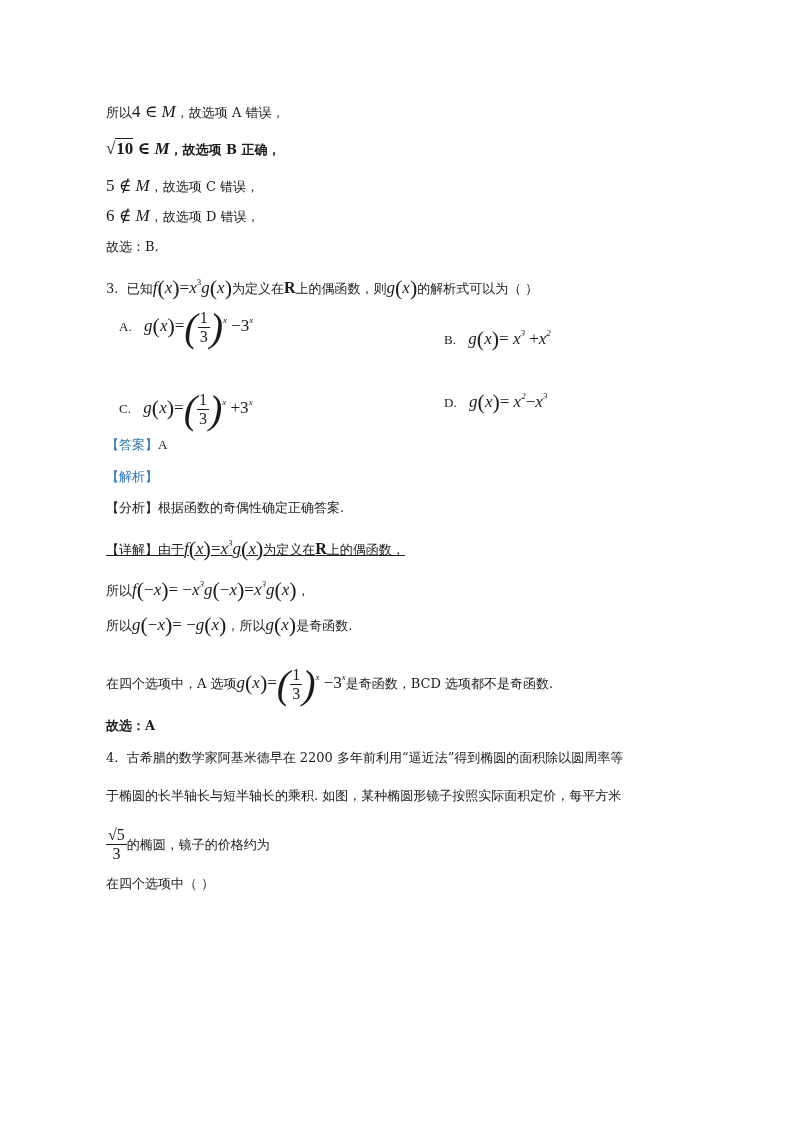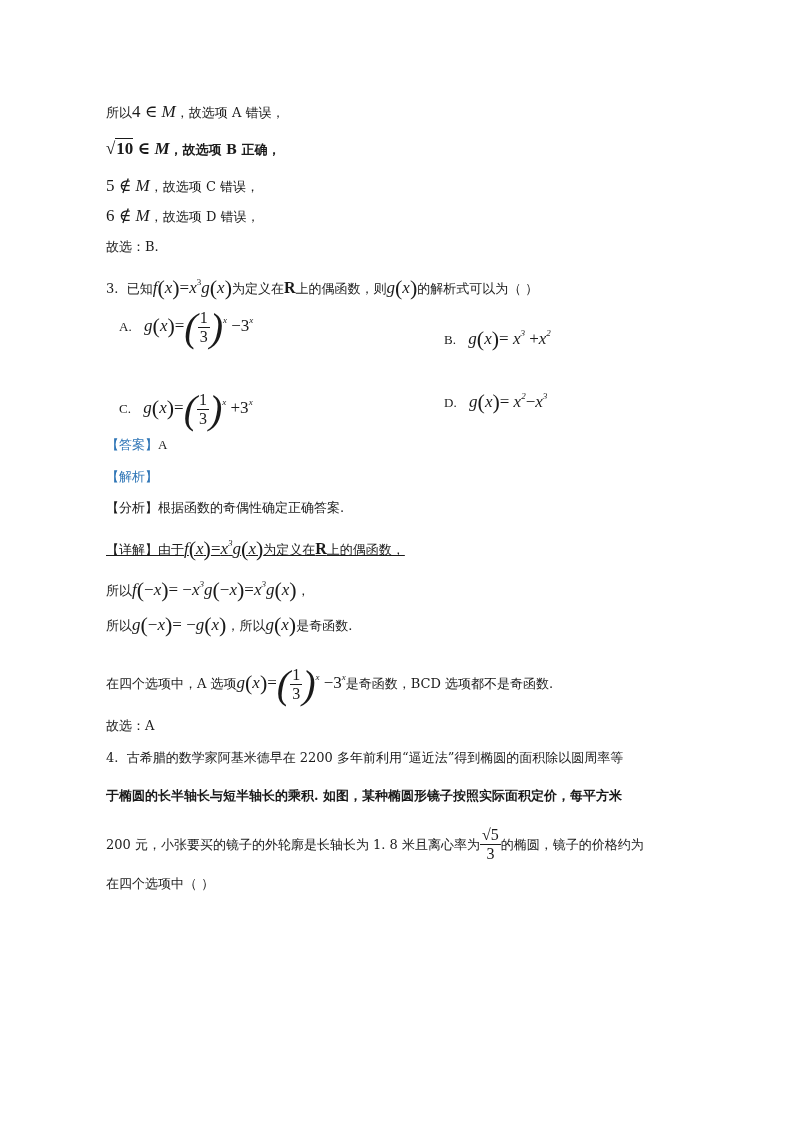--- a/index.html
+++ b/index.html
@@ -72,22 +72,22 @@
 </div>
 <div class="line" style="top:574px;">
   <span>所以</span><span class="m">f<span class="par">(</span><span style="font-style:normal">−</span>x<span class="par">)</span><span style="font-style:normal">= −</span>x<span class="sup">3</span>g<span class="par">(</span><span style="font-style:normal">−</span>x<span class="par">)</span><span style="font-style:normal">=</span>x<span class="sup">3</span>g<span class="par">(</span>x<span class="par">)</span></span><span>，</span>
 </div>
 <div class="line" style="top:615px;">
   <span>所以</span><span class="m">g<span class="par">(</span><span style="font-style:normal">−</span>x<span class="par">)</span><span style="font-style:normal">= −</span>g<span class="par">(</span>x<span class="par">)</span></span><span>，所以</span><span class="m">g<span class="par">(</span>x<span class="par">)</span></span><span>是奇函数.</span>
 </div>
 <div class="line" style="top:666px;">
   <span>在四个选项中，A 选项</span><span class="m">g<span class="par">(</span>x<span class="par">)</span><span style="font-style:normal">=</span><span class="bigpar">(</span><span class="frac" style="font-style:normal"><span class="num">1</span><span class="den">3</span></span><span class="bigpar">)</span><span class="sup">x</span> <span style="font-style:normal">−3</span><span class="sup">x</span></span><span>是奇函数，BCD 选项都不是奇函数.</span>
 </div>
-<div class="line" style="top:716px;">故选：A</div>
+<div class="line" style="top:716px;font-weight:bold;">故选：A</div>
 
 <div class="line" style="top:748px;text-align:center;">
   <span>4.</span>&nbsp;&nbsp;<span>古希腊的数学家阿基米德早在 2200 多年前利用“逼近法”得到椭圆的面积除以圆周率等</span>
 </div>
-<div class="line" style="top:786px;font-weight:bold;">于椭圆的长半轴长与短半轴长的乘积. 如图，某种椭圆形镜子按照实际面积定价，每平方米</div>
+<div class="line" style="top:786px;">于椭圆的长半轴长与短半轴长的乘积. 如图，某种椭圆形镜子按照实际面积定价，每平方米</div>
 <div class="line" style="top:826px;">
-  <span>200 元，小张要买的镜子的外轮廓是长轴长为 1. 8 米且离心率为</span><span class="frac" style="vertical-align:-10px;"><span class="num">√5</span><span class="den">3</span></span><span>的椭圆，镜子的价格约为</span>
+  <span class="frac" style="vertical-align:-10px;"><span class="num">√5</span><span class="den">3</span></span><span>的椭圆，镜子的价格约为</span>
 </div>
 <div class="line" style="top:874px;">在四个选项中（        ）</div>
 
 </body></html>

